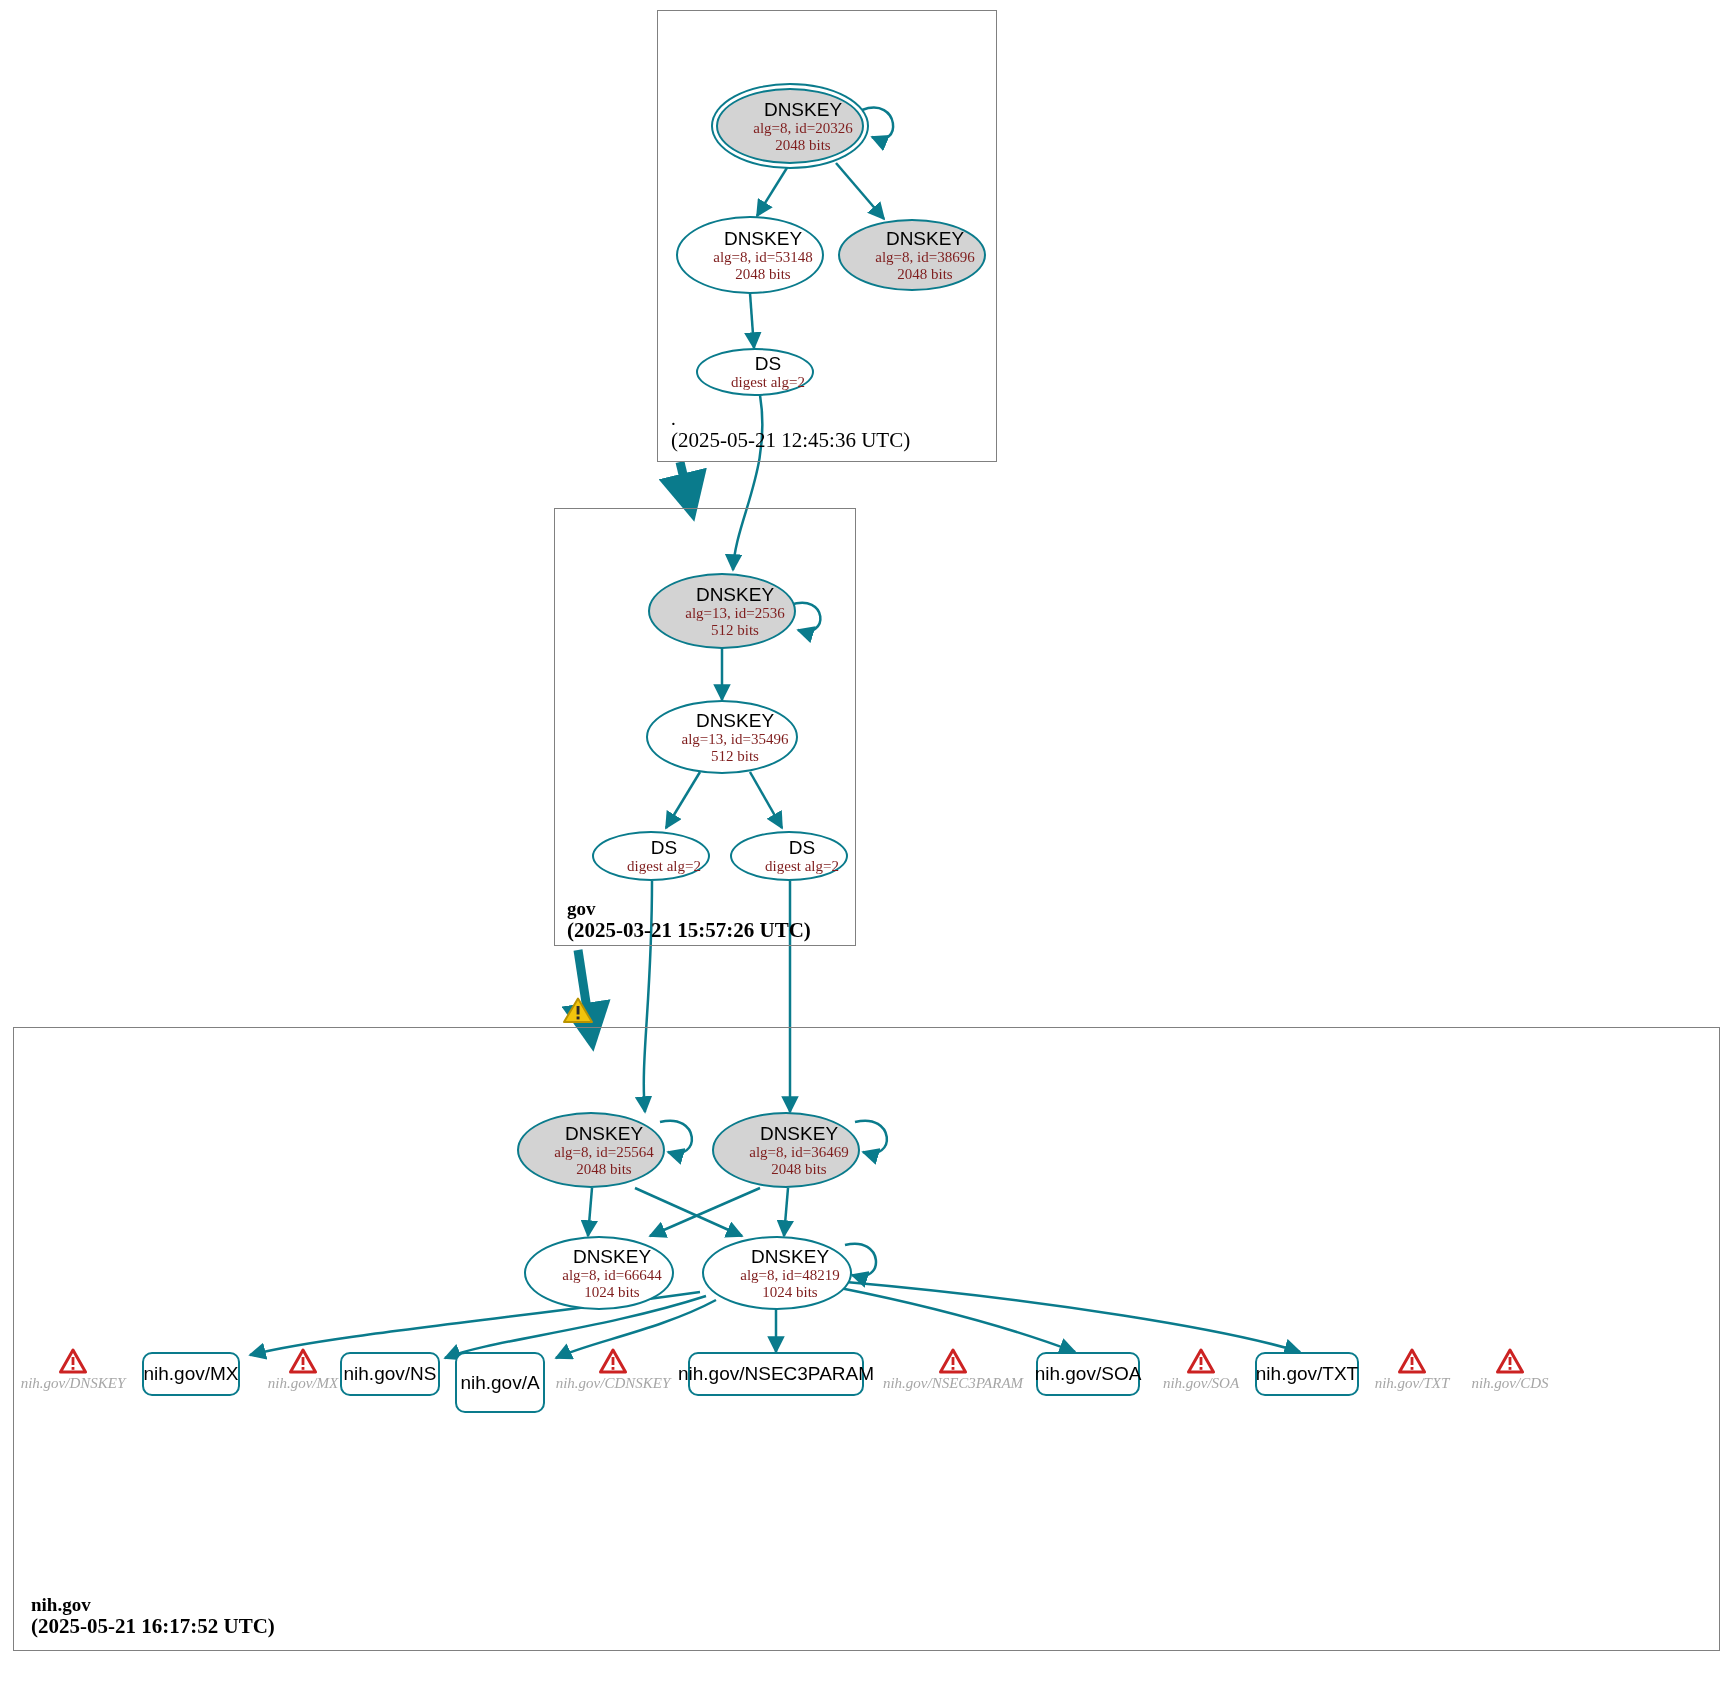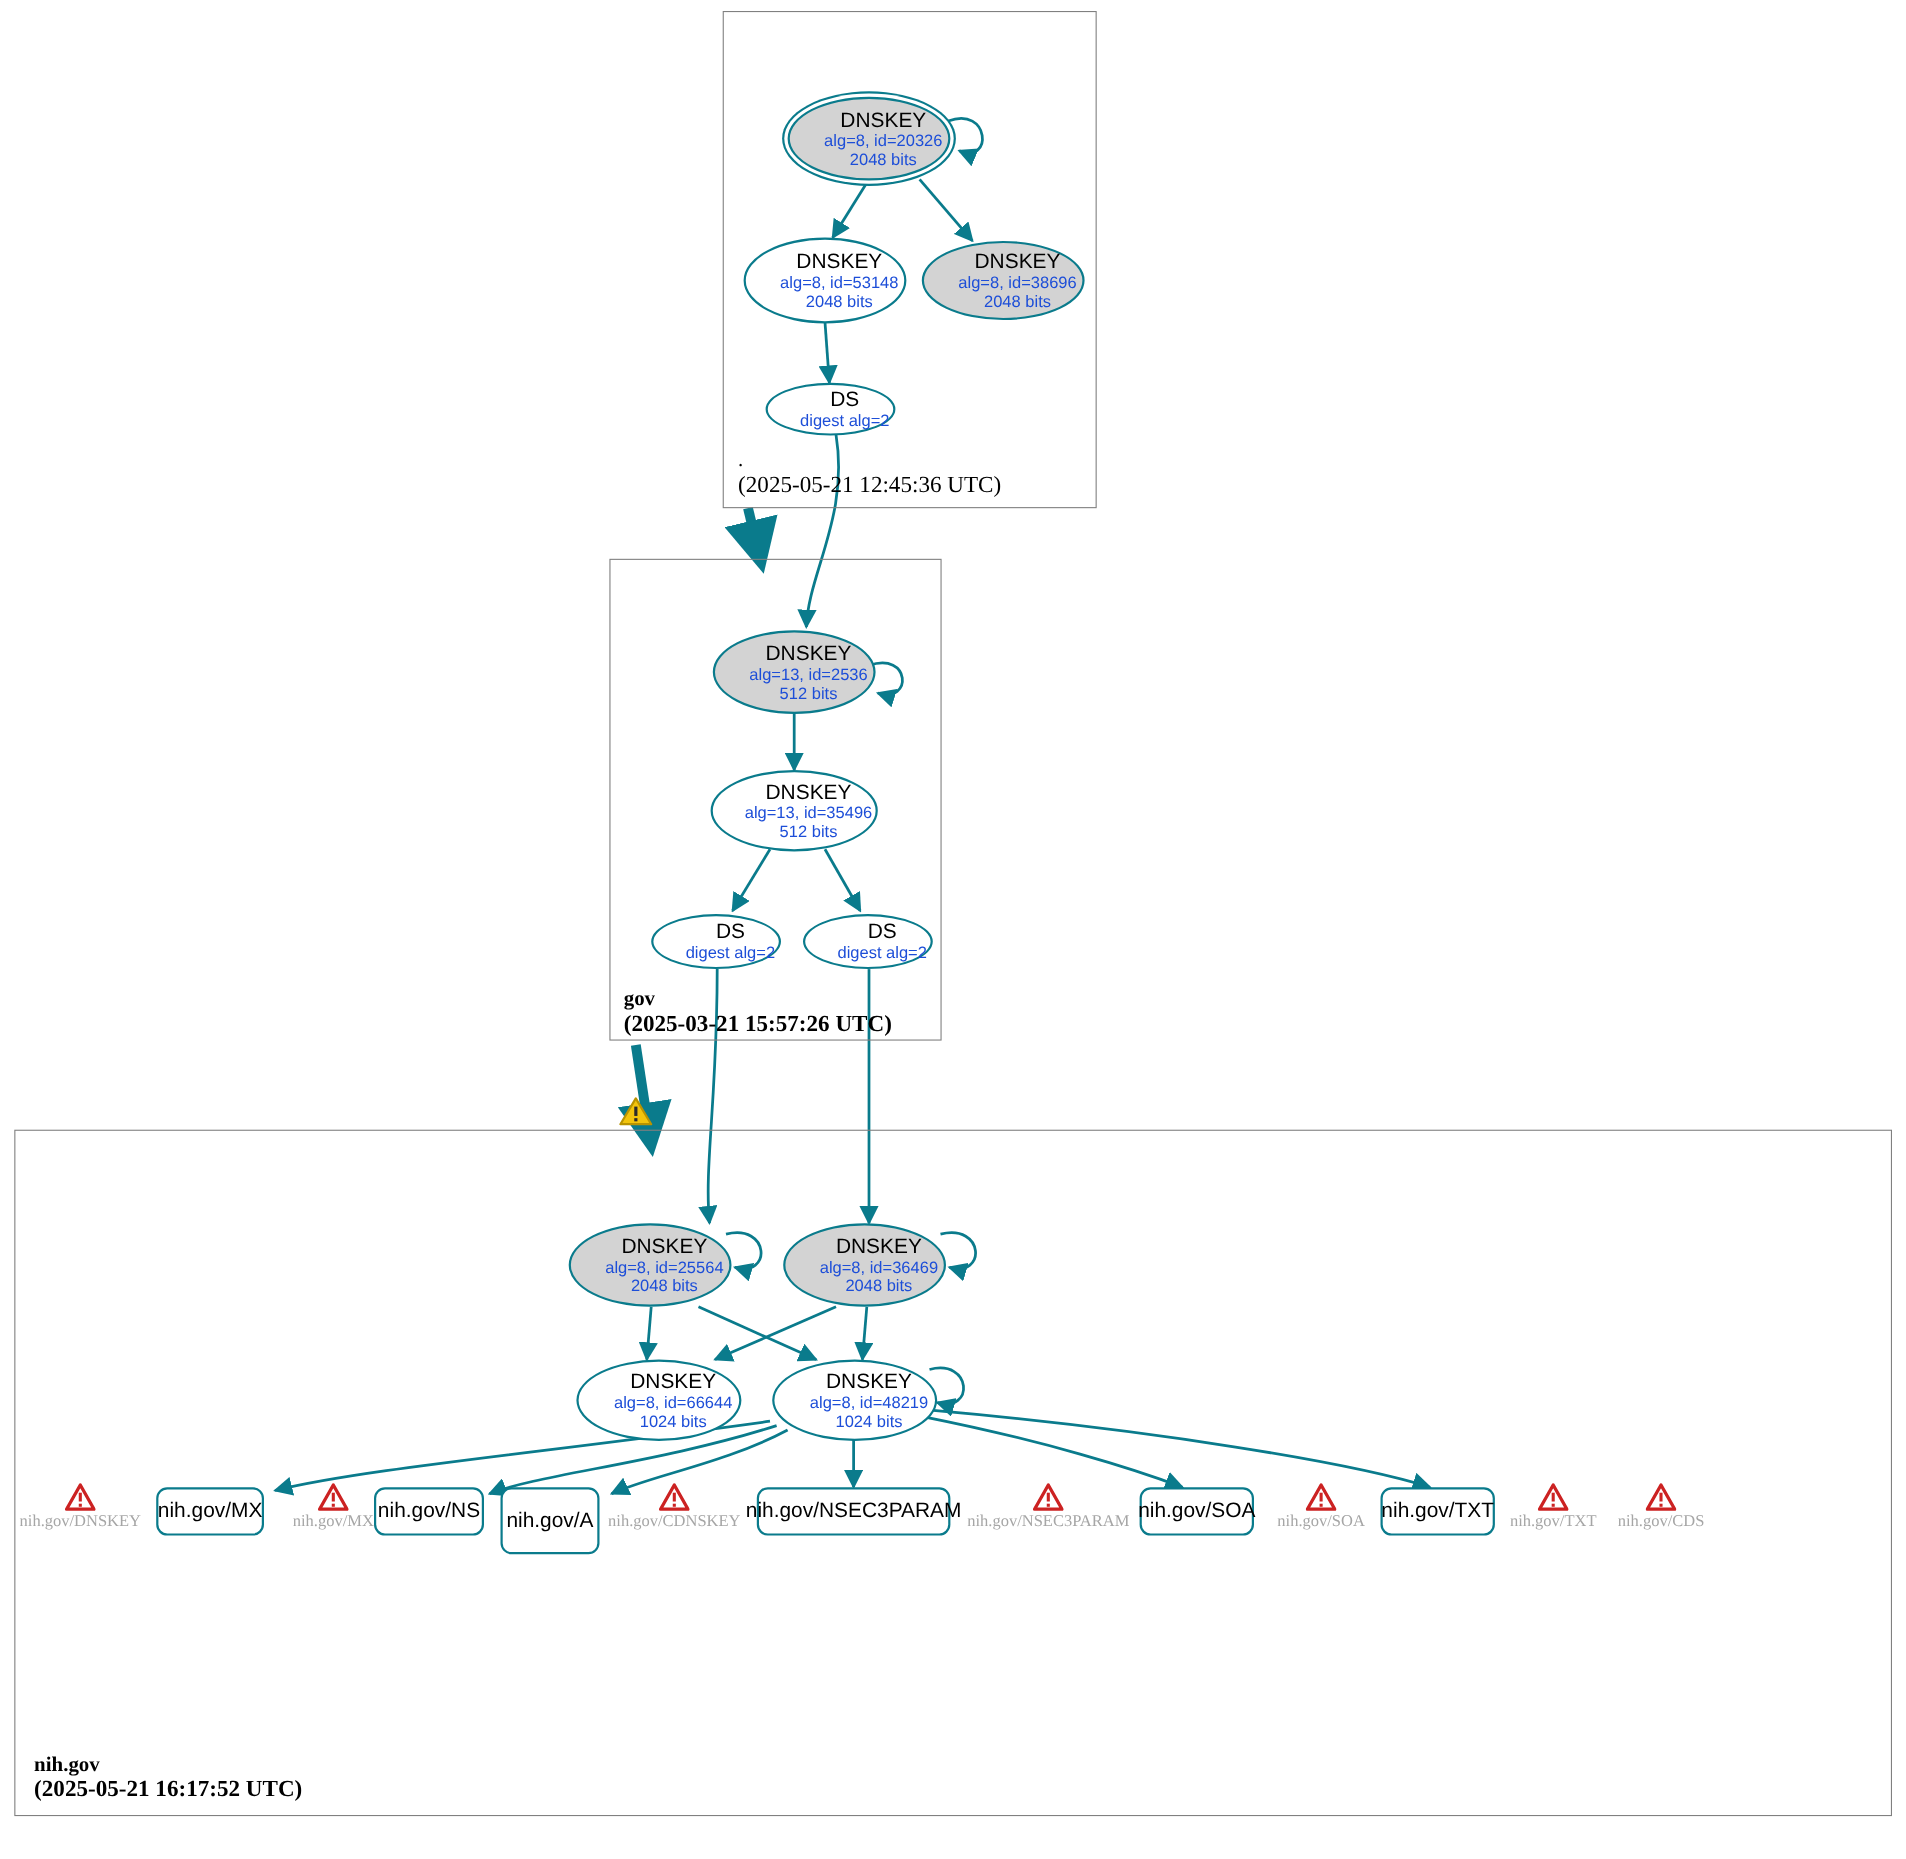--- a/index.html
+++ b/index.html
@@ -8,25 +8,25 @@
   svg.layer{position:absolute;left:0;top:0;width:1733px;height:1690px;overflow:visible;}
   .zonebox{position:absolute;border:1px solid #808080;background:transparent;box-sizing:border-box;}
   .zonelabel{position:absolute;font-family:"Liberation Serif",serif;color:#000;white-space:nowrap;}
   .zonelabel .zname{font-size:19px;line-height:22px;}
   .zonelabel .ztime{font-size:21px;line-height:20px;}
   .node{position:absolute;display:flex;flex-direction:column;align-items:center;justify-content:center;text-align:center;box-sizing:border-box;padding-left:26px;}
   .ell{border:2px solid #0a7b8c;border-radius:50%;background:#fff;}
   .ell.shaded{background:#d3d3d3;}
   .ell.dbl{box-shadow:0 0 0 3px #fff,0 0 0 5px #0a7b8c;}
   .t1{font-family:"Liberation Sans",sans-serif;font-size:19px;color:#000;line-height:21px;}
-  .t2{font-family:Liberation Sans, sans-serif;font-size:15px;color:#1d4ed8;line-height:17px;}
+  .t2{font-family:Liberation Serif, serif;font-size:15px;color:#7f1d1d;line-height:17px;}
   .rrset{position:absolute;display:flex;align-items:center;justify-content:center;border:2px solid #0a7b8c;border-radius:10px;background:#fff;box-sizing:border-box;}
   .rrset span{font-family:"Liberation Sans",sans-serif;font-size:19px;color:#000;white-space:nowrap;}
   .errtag{position:absolute;display:flex;flex-direction:column;align-items:center;width:150px;}
-  .errtag .etext{font-family:"Liberation Serif",serif;font-size:15px;color:#a6a6a6;white-space:nowrap;margin-top:1px;}
+  .errtag .etext{font-family:"Liberation Serif",serif;font-style:italic;font-size:15px;color:#a6a6a6;white-space:nowrap;margin-top:1px;}
   .warnmark{position:absolute;}
 </style>
 </head>
 <body>
 
 <div id="stage">
 
   <svg class="layer">
     <defs>
       <marker id="ar" viewBox="0 0 10 10" refX="9" refY="5" markerWidth="7" markerHeight="7" orient="auto-start-reverse">

